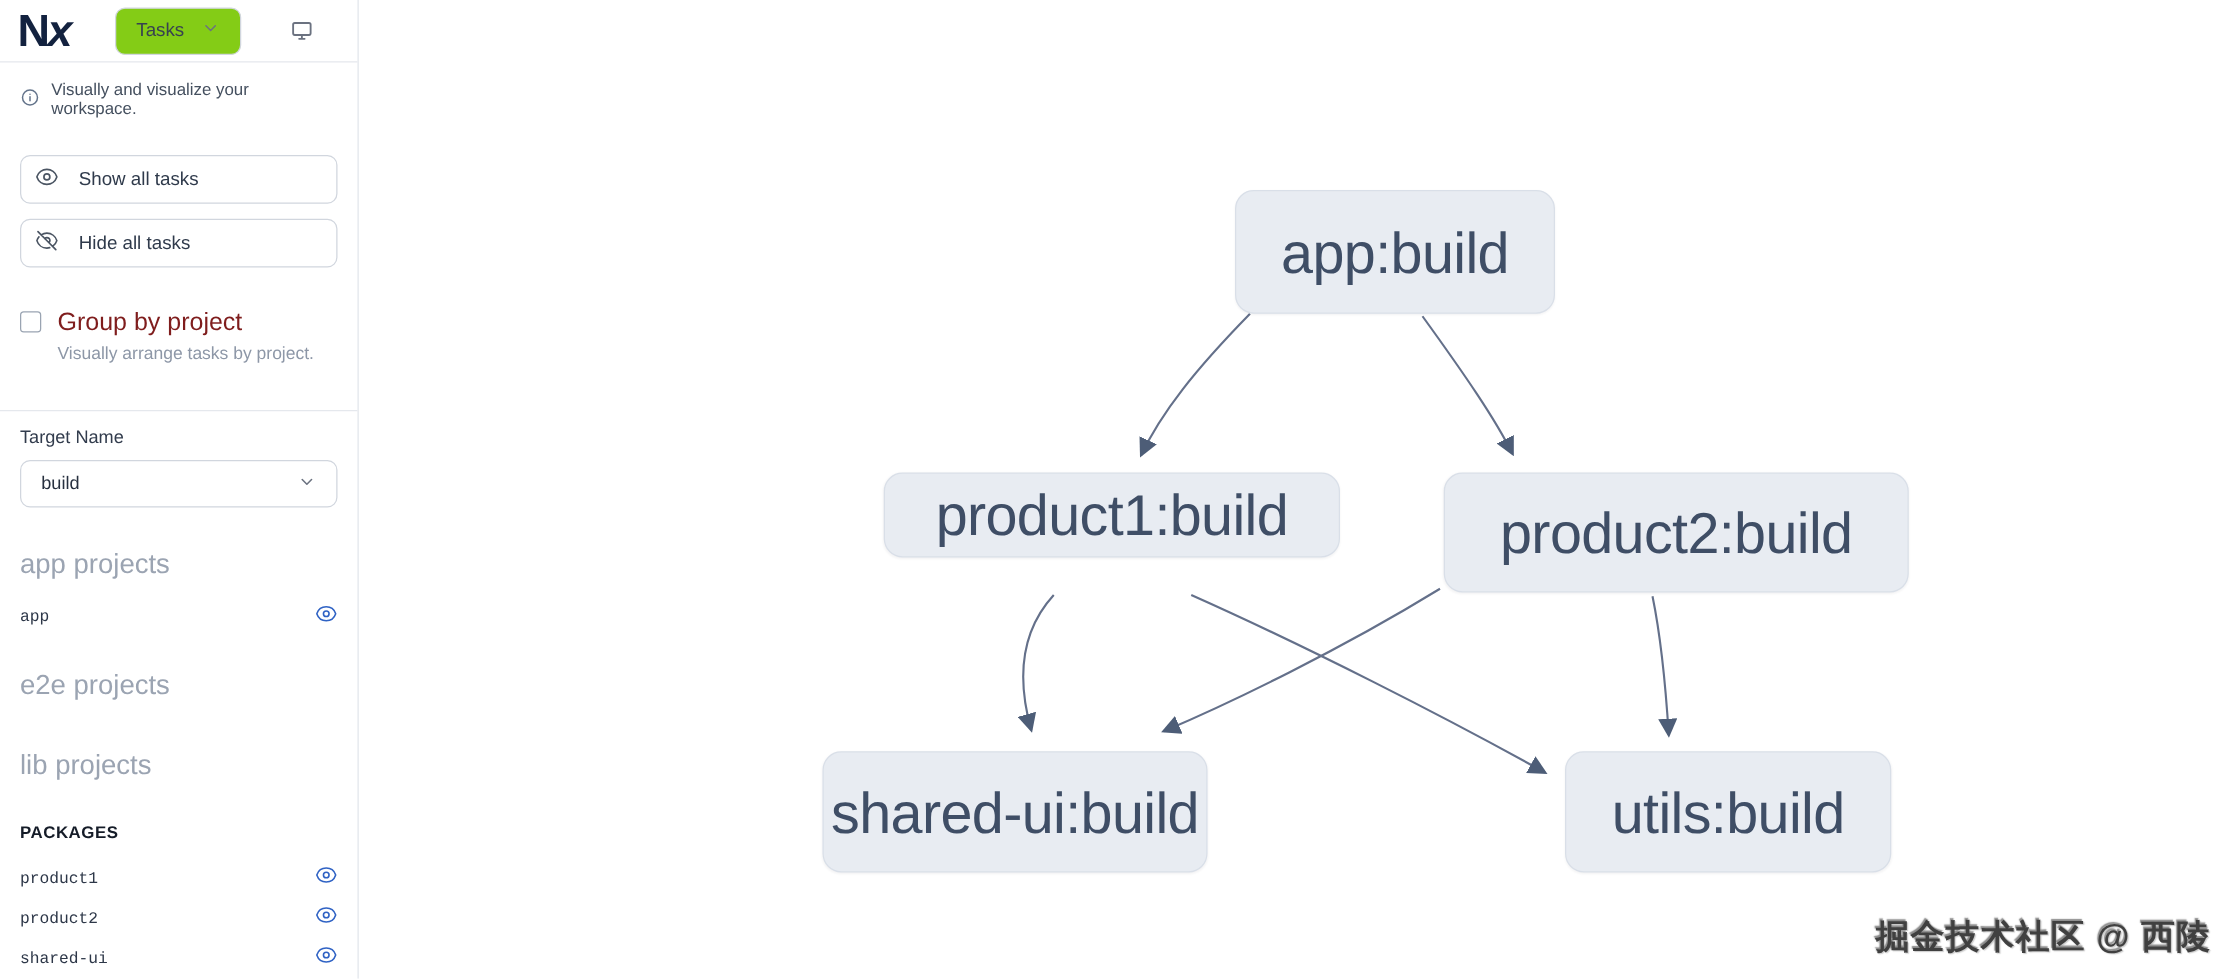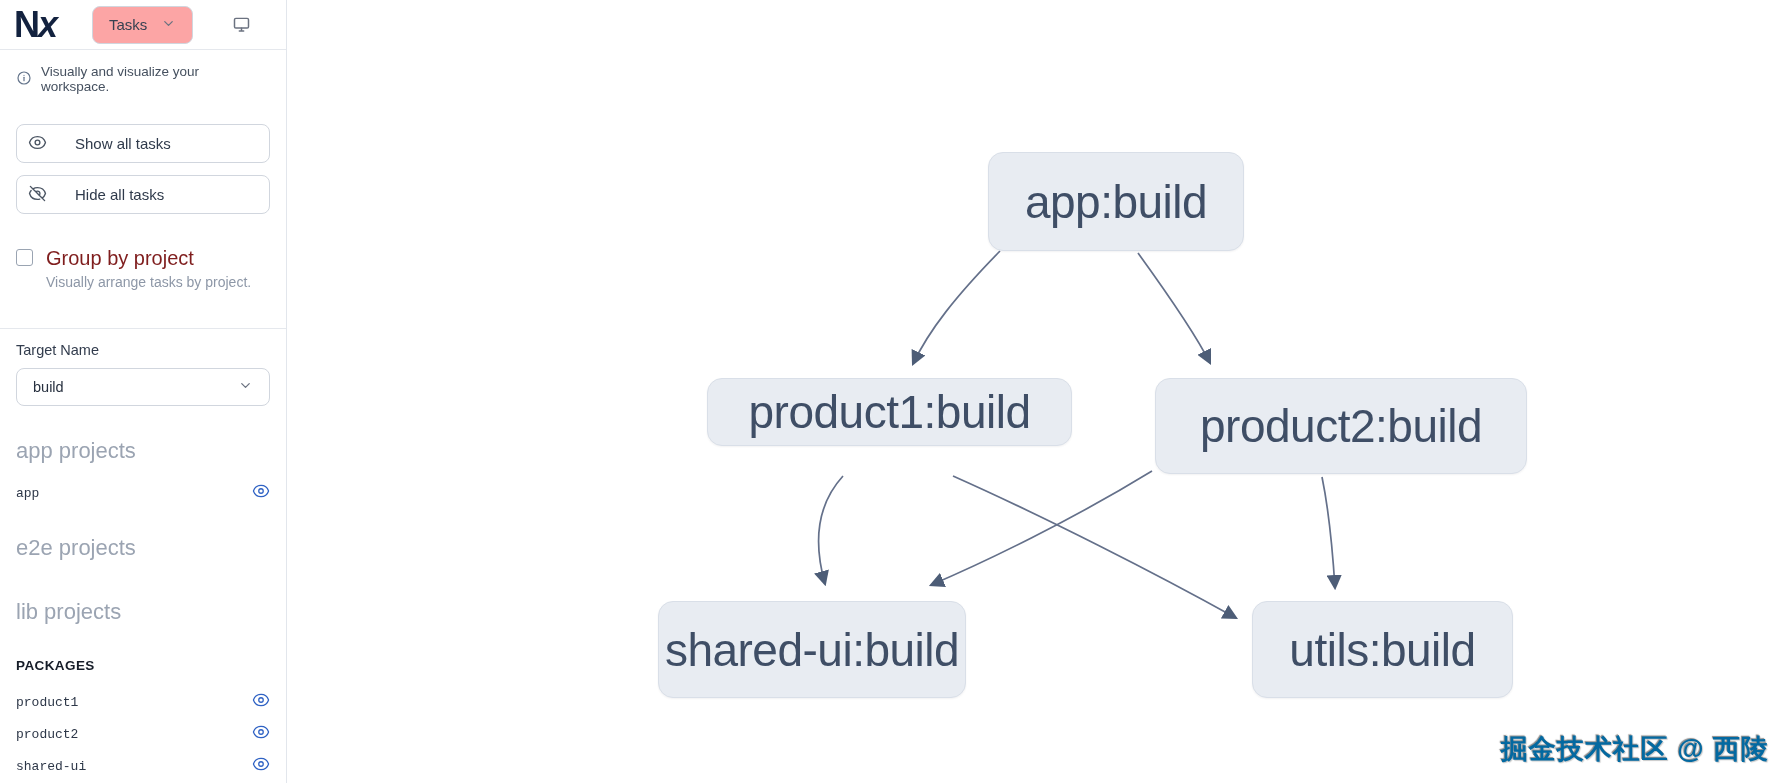--- a/index.html
+++ b/index.html
@@ -9,32 +9,32 @@
 
   
   .sidebar { position:absolute; left:0; top:0; width:287px; height:783px;
              background:#fff; border-right:1px solid #e2e6ec; }
   .sb-header { height:50px; display:flex; align-items:center; padding:0 14px;
                border-bottom:1px solid #e5e8ed; }
   .logo { font-weight:900; font-size:36px; color:#13223f; letter-spacing:-2px;
           margin-right:36px; user-select:none; }
   .logo .x { font-style:italic; }
   .mode-btn { display:flex; align-items:center; gap:14px; height:38px; padding:0 16px;
-              background:#fca5a5; border:1px solid #d1d6de; border-radius:8px;
+              background:#84cc16; border:1px solid #d1d6de; border-radius:8px;
               font-size:15px; color:#374151; cursor:pointer; }
   .mode-btn svg { stroke:#6b7280; }
   .monitor { margin-left:38px; display:flex; align-items:center; }
   .monitor svg { stroke:#6b7280; }
 
   .sb-body { padding:0 16px; }
   .tagline { display:flex; align-items:center; gap:9px; margin-top:14px;
              font-size:13.5px; color:#45505f; }
   .tagline svg { stroke:#64748b; flex:none; }
 
-  .sb-btn { display:flex; align-items:center; gap:28px; width:100%; height:39px;
+  .sb-btn { display:flex; align-items:center; gap:16px; width:100%; height:39px;
             margin-top:30px; padding:4px 11px; background:#fff;
             border:1px solid #d1d6de; border-radius:8px;
             font-size:15px; font-weight:500; color:#2f3a4b; cursor:pointer; }
   .sb-btn + .sb-btn { margin-top:12px; }
   .sb-btn svg { stroke:#4b5563; flex:none; }
 
   .group-row { display:flex; align-items:flex-start; gap:13px; margin-top:33px; }
   .checkbox { width:17px; height:17px; border:1.5px solid #9aa4b2; border-radius:3px;
               background:#fff; margin-top:2px; flex:none; cursor:pointer; }
   .group-label { font-size:20px; font-weight:400; color:#7f1d1d; }
@@ -62,21 +62,21 @@
   #edge-svg { position:absolute; left:0; top:0; width:1785px; height:783px;
               pointer-events:none; }
   .edge { fill:none; stroke:#64708a; stroke-width:1.7; }
   .task-node { position:absolute; background:#e8ecf2; border:1px solid #d9dfe8;
                border-radius:15px; display:flex; align-items:center; justify-content:center;
                font-size:46px; color:#3f4e66; letter-spacing:-.5px; cursor:pointer;
                box-shadow:0 1px 2px rgba(30,41,59,.06); }
 
   
   .watermark { position:absolute; right:16px; bottom:16px; font-size:27px;
-               font-weight:700; color:#0369a1; letter-spacing:1px;
+               font-weight:700; color:#404040; letter-spacing:1px;
                text-shadow:-1px -1px 1px #8a8a8a, 1px 1px 1px #c9c9c9;
                font-family:"Liberation Sans", sans-serif; }
 </style>
 </head>
 <body>
 
 <div class="app">
 
   <aside class="sidebar">
 

